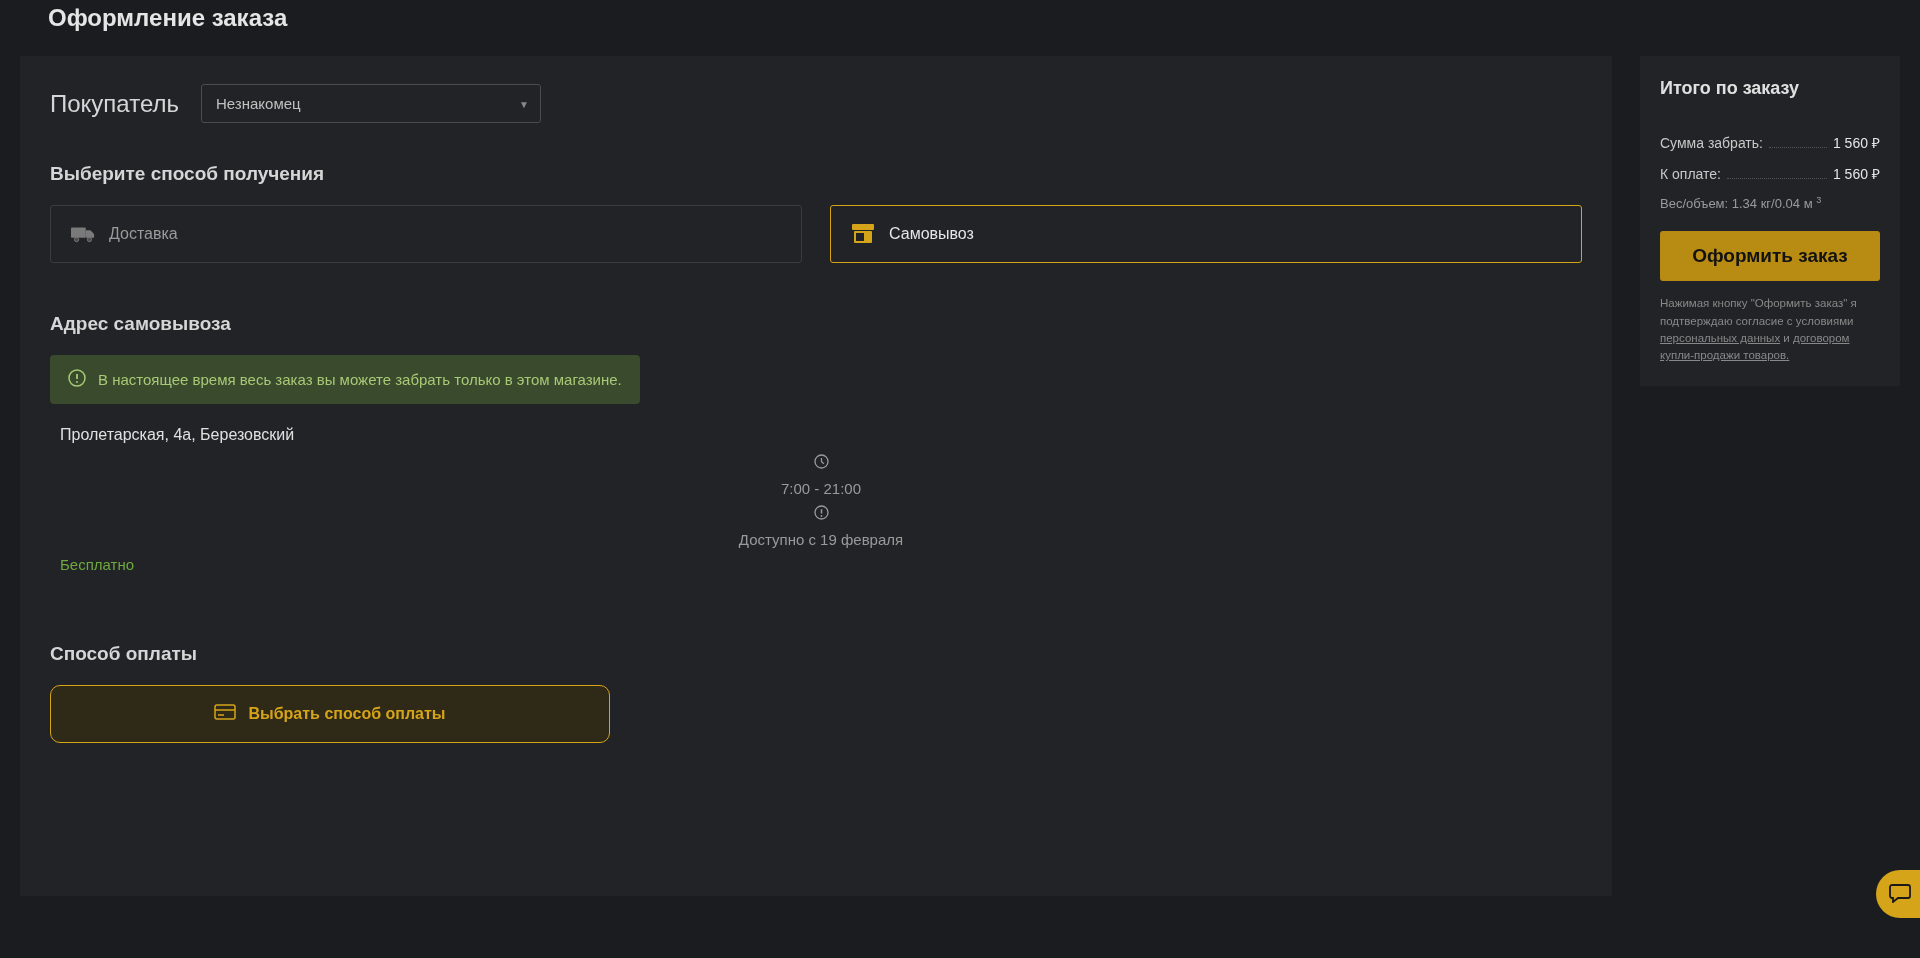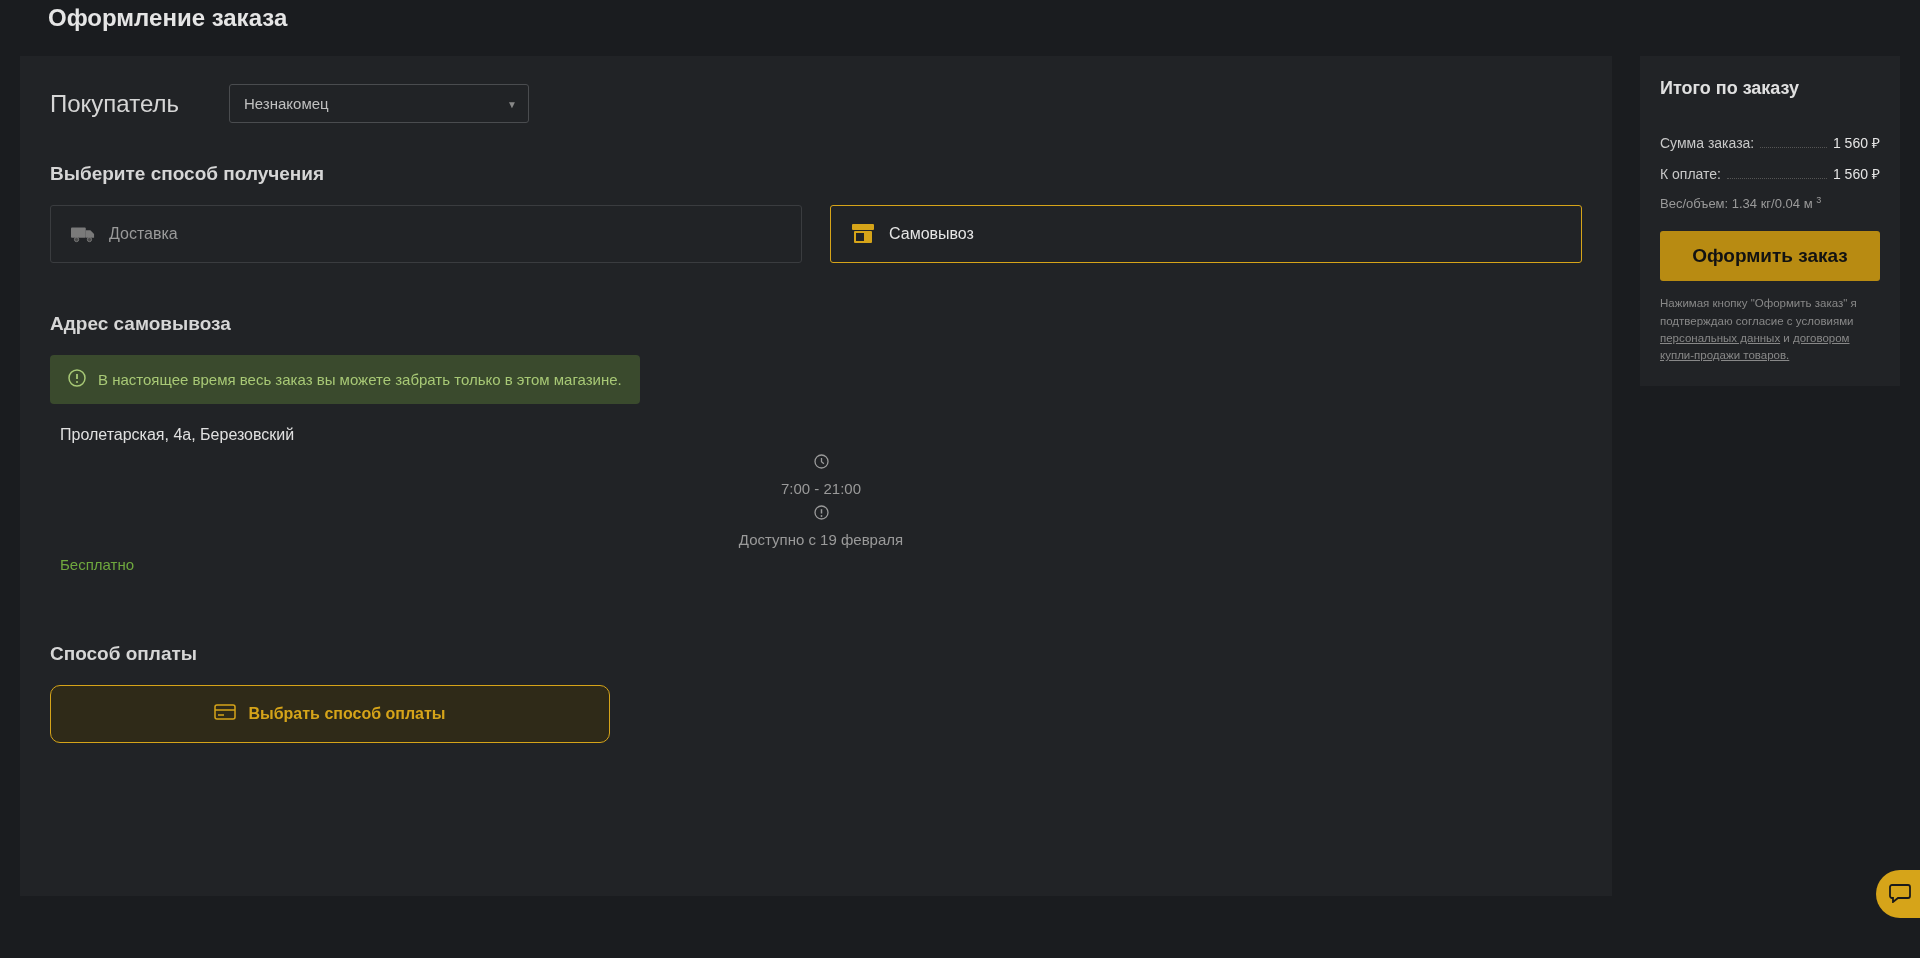--- a/index.html
+++ b/index.html
@@ -37,22 +37,21 @@
     gap: 22px;
     margin-bottom: 40px;
   }
   .buyer-label {
     color: #d6d6d6;
     font-size: 24px;
     font-weight: 400;
   }
   .select-wrap {
     position: relative;
-    width: 300px;
-    margin-left: 28px;
+    width: 340px;
   }
   .buyer-select {
     width: 100%;
     background: #212326;
     border: 1px solid #4a4c4f;
     color: #c0c0c0;
     padding: 10px 14px;
     font-size: 15px;
     border-radius: 3px;
     appearance: none;
@@ -318,21 +317,21 @@
         </span>
         <span>Выбрать способ оплаты</span>
       </div>
 
     </div>
 
     <div class="sidebar">
       <div class="sum-title">Итого по заказу</div>
 
       <div class="sum-row">
-        <span>Сумма заказа:</span>
+        <span>Сумма забрать:</span>
         <span class="sum-dots"></span>
         <span class="sum-val">1 560 ₽</span>
       </div>
 
       <div class="sum-row">
         <span>К оплате:</span>
         <span class="sum-dots"></span>
         <span class="sum-val">1 560 ₽</span>
       </div>
 

